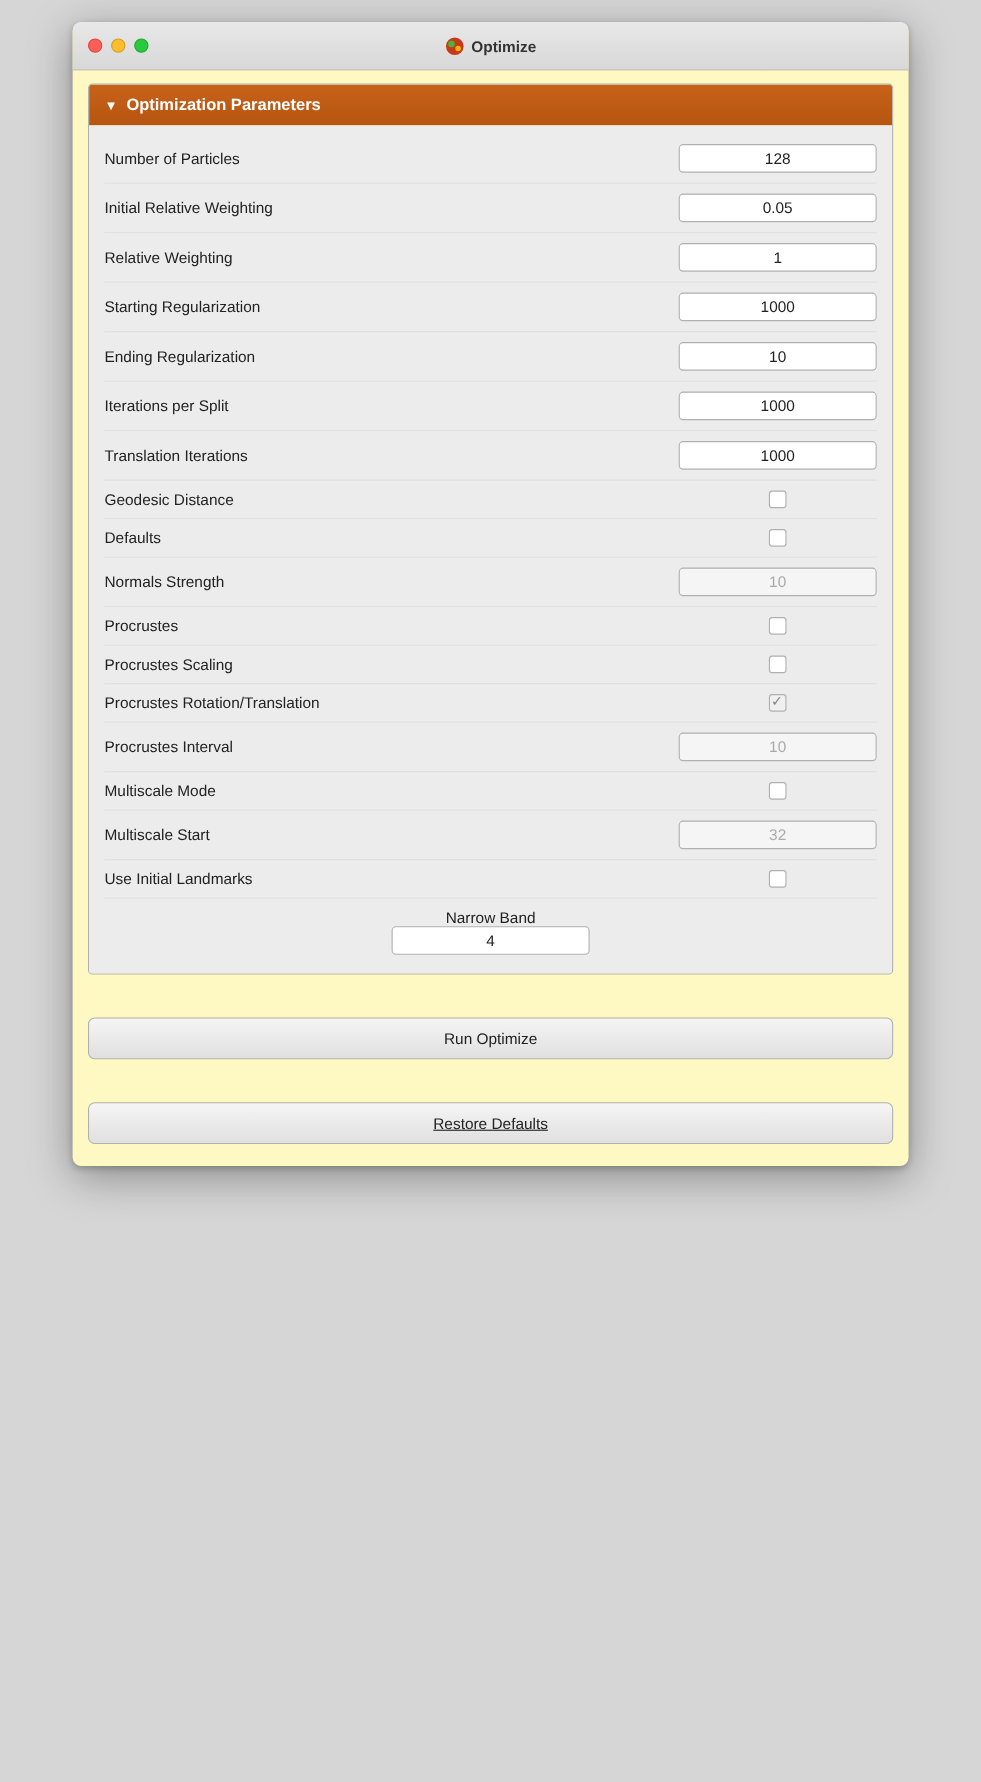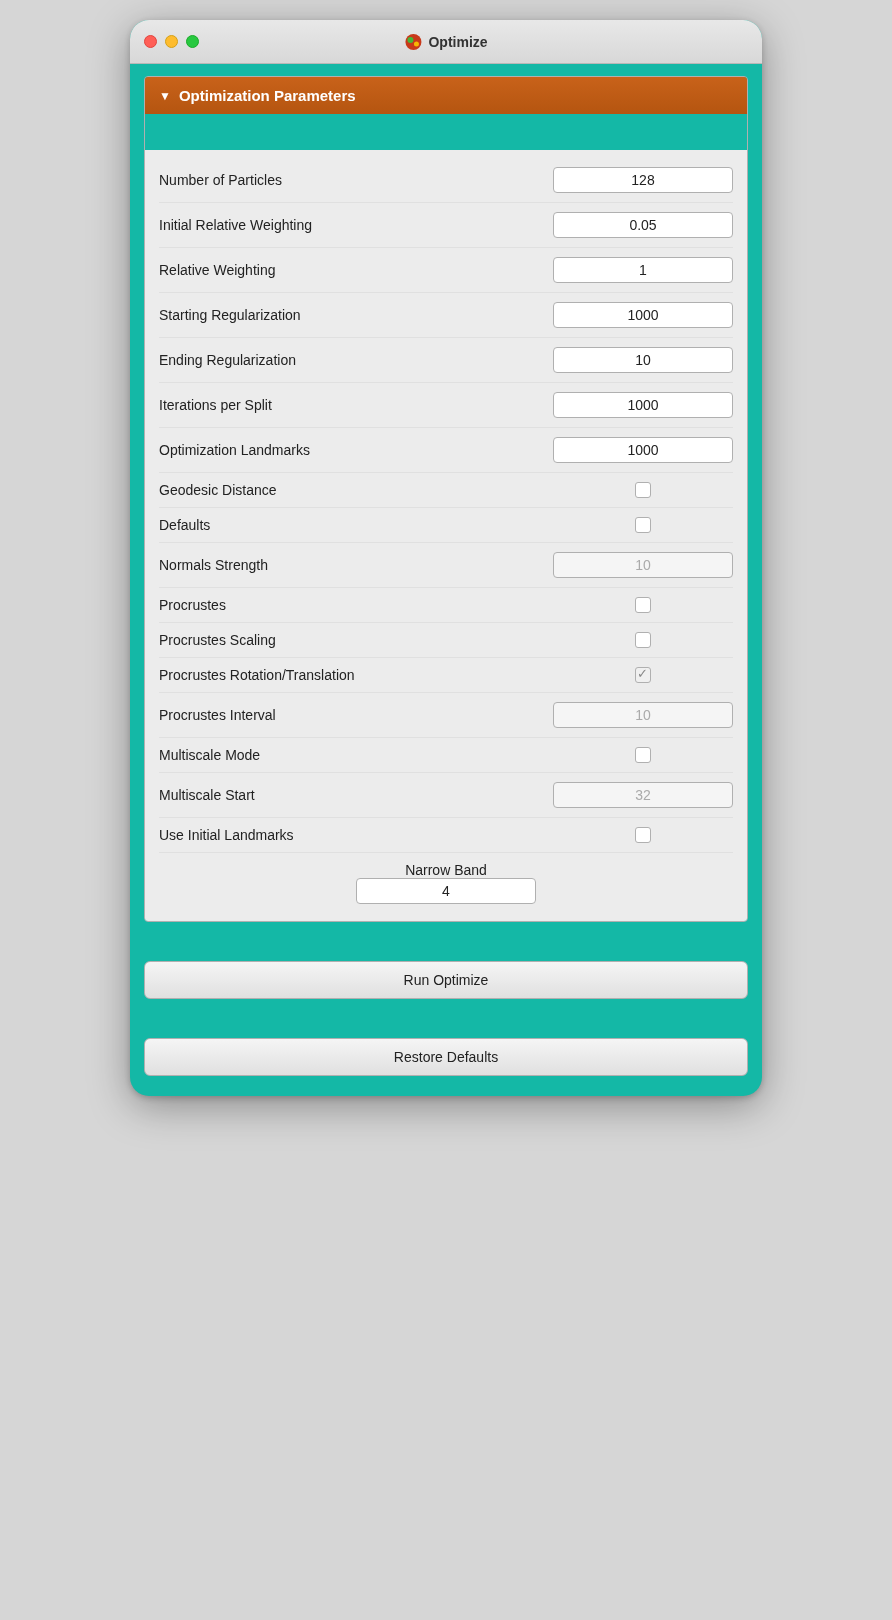--- a/index.html
+++ b/index.html
@@ -7,23 +7,23 @@
       background: #d6d6d6;
       font-family: -apple-system, BlinkMacSystemFont, "Helvetica Neue", Arial, sans-serif;
       font-size: 14px;
       display: flex;
       justify-content: center;
       align-items: flex-start;
       min-height: 100vh;
       padding: 20px;
     }
     .window {
-      width: 632px;
-      background: #14b8a6;
-      border-radius: 19px;
+      width: 760px;
+      background: #fef9c3;
+      border-radius: 8px;
       box-shadow: 0 10px 40px rgba(0,0,0,0.35), 0 2px 6px rgba(0,0,0,0.2);
       overflow: hidden;
     }
     .titlebar {
       background: linear-gradient(to bottom, #e8e8e8, #d8d8d8);
       height: 44px;
       display: flex;
       align-items: center;
       padding: 0 14px;
       border-bottom: 1px solid #b8b8b8;
@@ -78,21 +78,20 @@
       display: flex;
       align-items: center;
       gap: 8px;
     }
     .section-header-arrow {
       font-size: 12px;
     }
     .params-grid {
       background: #ececec;
       padding: 8px 14px;
-      margin-top: 36px;
     }
     .param-row {
       display: flex;
       align-items: center;
       justify-content: space-between;
       padding: 9px 0;
       border-bottom: 1px solid #e0e0e0;
     }
     .param-row:last-child {
       border-bottom: none;
@@ -153,20 +152,21 @@
       font-weight: 500;
       color: #222;
       text-align: center;
       cursor: pointer;
       margin-bottom: 10px;
       outline: none;
       margin-top: 39px;
     }
     .action-btn:last-child {
       margin-bottom: 0;
+      text-decoration: underline;
     }
   </style>
 </head>
 <body>
 
 <div class="window">
 
   <div class="titlebar">
     <div class="traffic-lights">
       <div class="traffic-light traffic-light-close"></div>
@@ -210,21 +210,21 @@
           </div>
           <div class="param-row">
             <span class="param-label">Ending Regularization</span>
             <input type="text" class="param-input" value="10" style="">
           </div>
           <div class="param-row">
             <span class="param-label">Iterations per Split</span>
             <input type="text" class="param-input" value="1000" style="">
           </div>
           <div class="param-row">
-            <span class="param-label">Optimization Landmarks</span>
+            <span class="param-label">Translation Iterations</span>
             <input type="text" class="param-input" value="1000" style="">
           </div>
           <div class="param-row">
             <span class="param-label">Geodesic Distance</span>
             <input type="checkbox" class="param-checkbox" style="">
           </div>
           <div class="param-row">
             <span class="param-label">Defaults</span>
             <input type="checkbox" class="param-checkbox" style="">
           </div>

